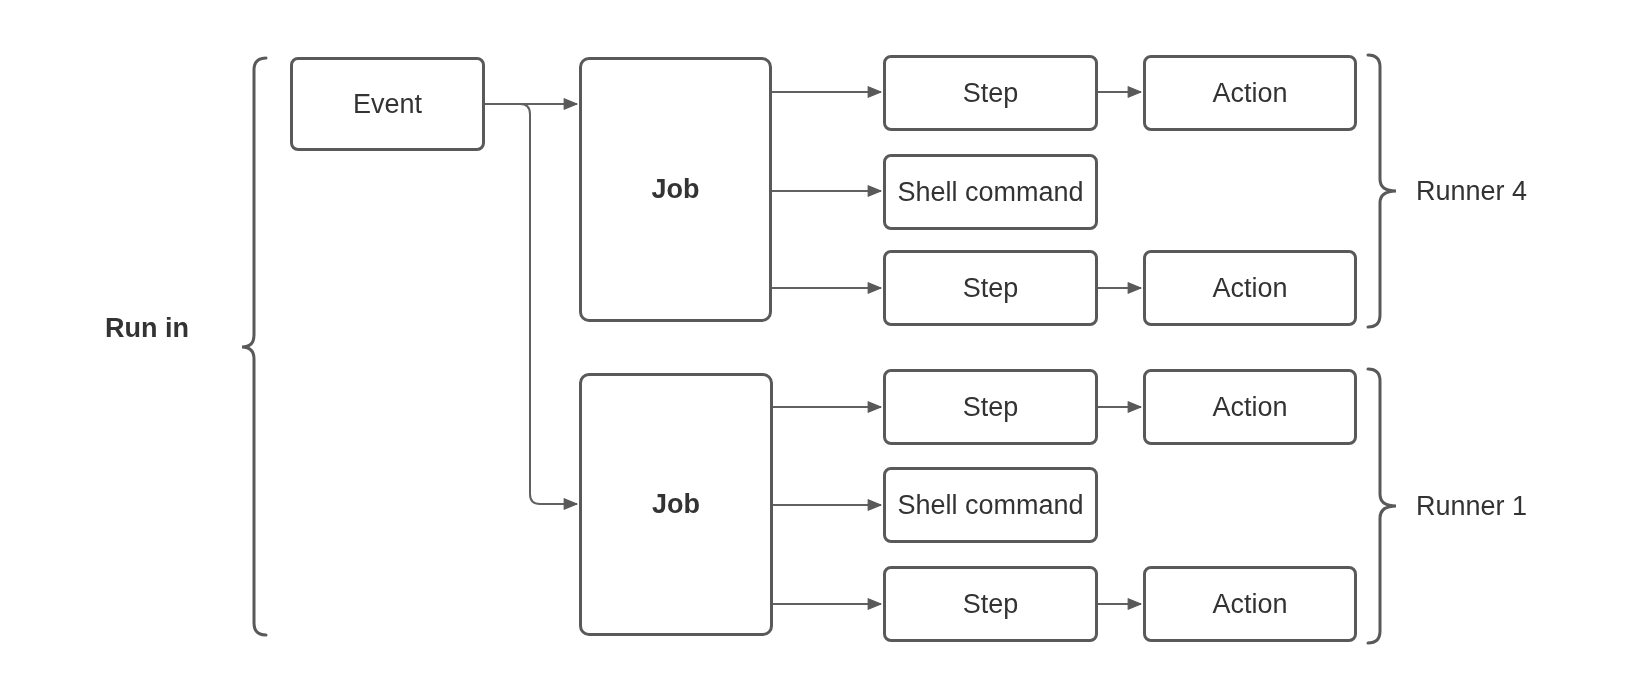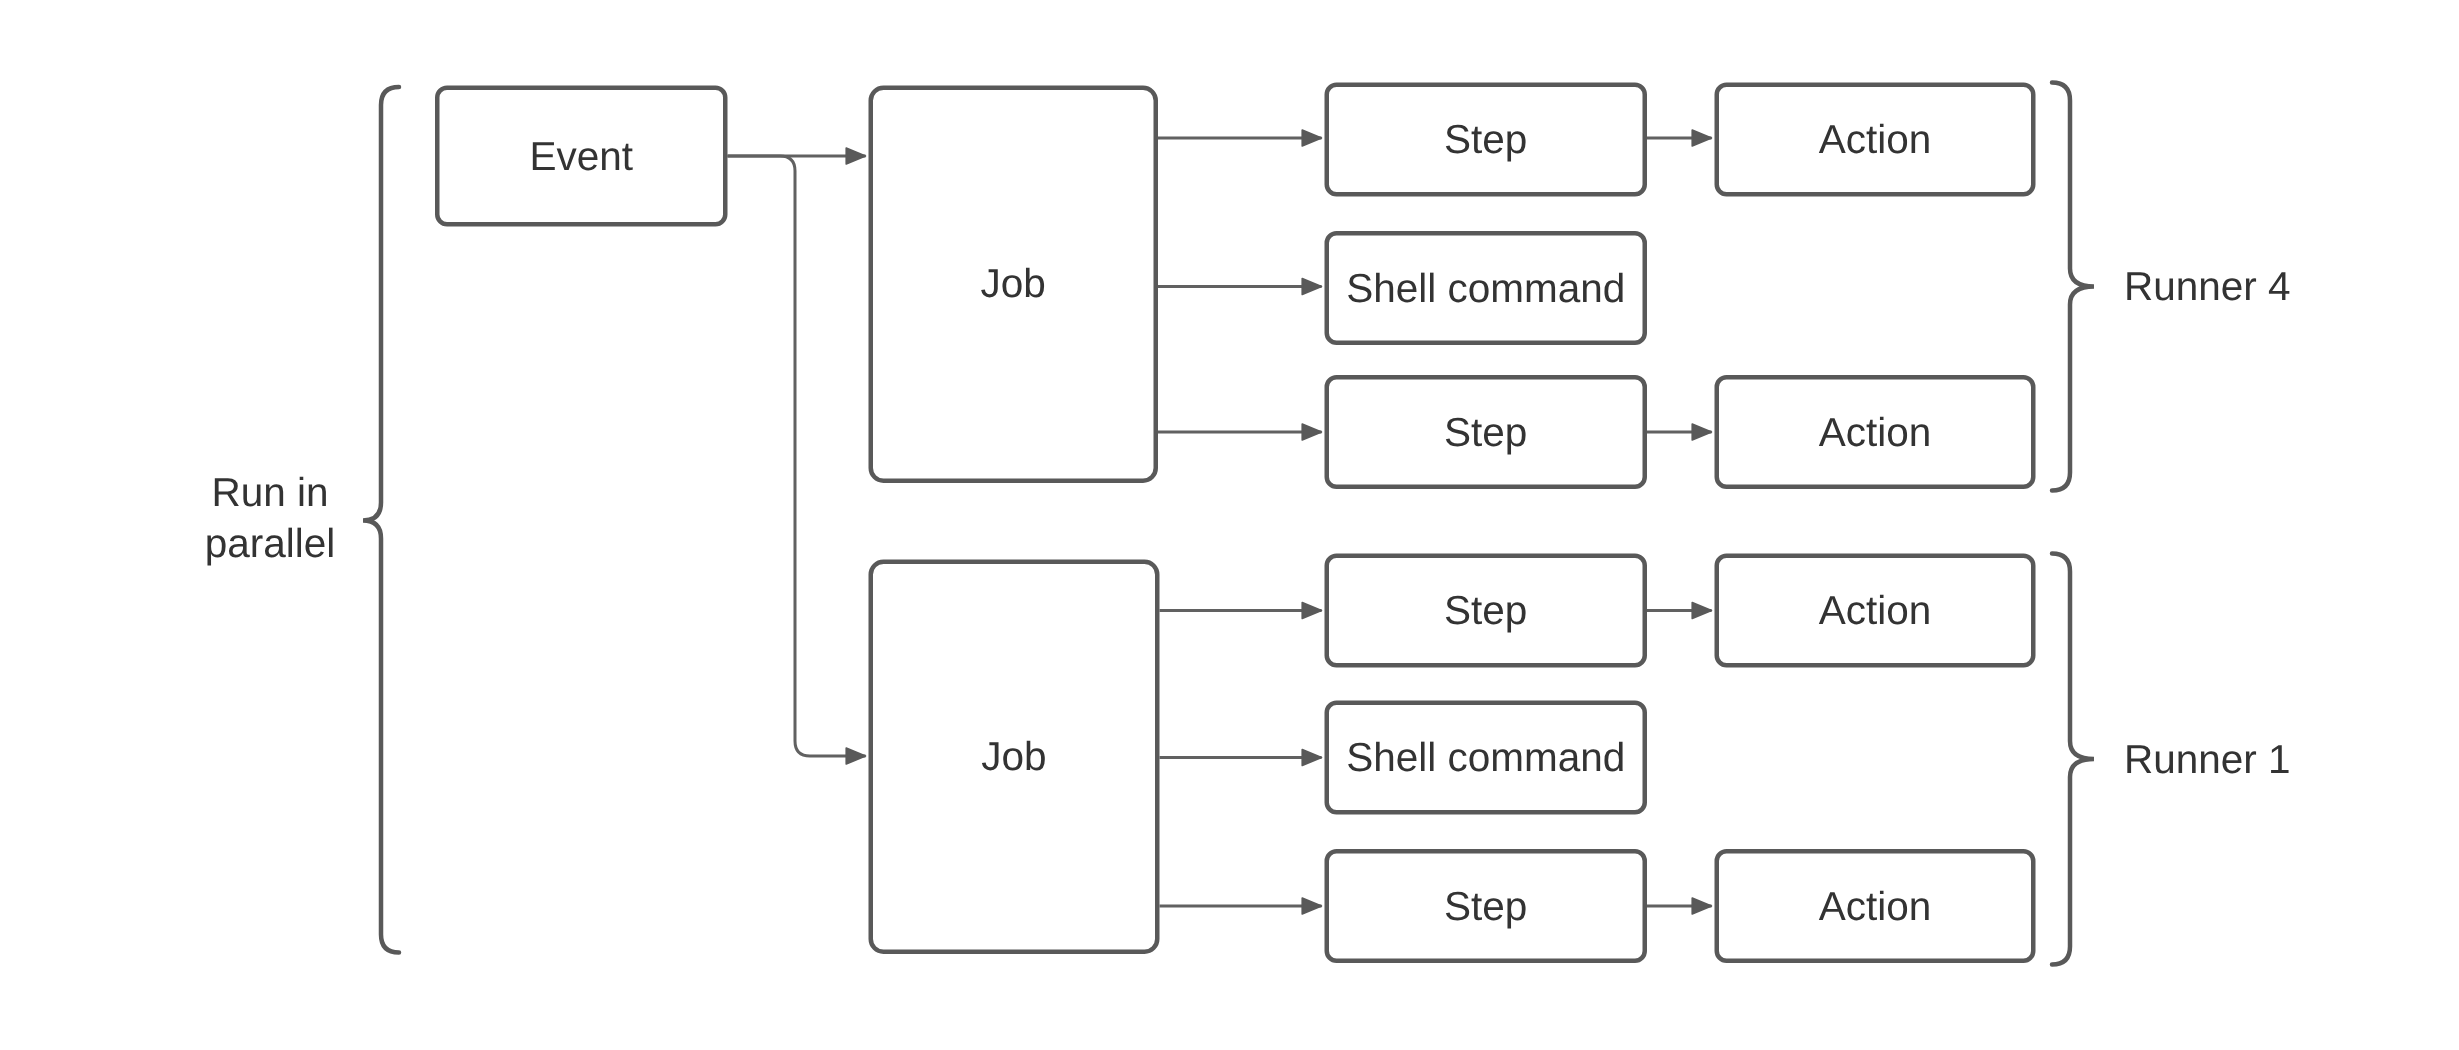--- a/index.html
+++ b/index.html
@@ -31,31 +31,33 @@
     border-radius: 8px;
     display: flex;
     align-items: center;
     justify-content: center;
     font-size: 27px;
     color: #333333;
     white-space: nowrap;
   }
   .node.job {
     border-radius: 10px;
+    font-weight: bold;
   }
   .side-label {
     position: absolute;
     font-size: 27px;
     color: #333333;
     white-space: nowrap;
   }
   .side-label.stack {
-    text-align: center;
+    text-align: left;
     line-height: 34px;
     white-space: normal;
+    font-weight: bold;
   }
   
   .n-event   { left: 290px;  top: 57px;  width: 195px; height: 94px; }
   .n-job1    { left: 579px;  top: 57px;  width: 193px; height: 265px; }
   .n-job2    { left: 579px;  top: 373px; width: 194px; height: 263px; }
   .n-step1   { left: 883px;  top: 55px;  width: 215px; height: 76px; }
   .n-shell1  { left: 883px;  top: 154px; width: 215px; height: 76px; }
   .n-step2   { left: 883px;  top: 250px; width: 215px; height: 76px; }
   .n-action1 { left: 1143px; top: 55px;  width: 214px; height: 76px; }
   .n-action2 { left: 1143px; top: 250px; width: 214px; height: 76px; }
@@ -97,21 +99,20 @@
     <path d="M1098 407 L1141 407" fill="none" stroke="#616161" stroke-width="2" marker-end="url(#arrow)"></path>
     <path d="M1098 604 L1141 604" fill="none" stroke="#616161" stroke-width="2" marker-end="url(#arrow)"></path>
 
     <path d="M266 58 Q254 58 254 70 L254 335 Q254 347 242 347 Q254 347 254 359 L254 623 Q254 635 266 635" fill="none" stroke="#595959" stroke-width="3" stroke-linecap="round"></path>
     <path d="M1368 55 Q1380 55 1380 67 L1380 179 Q1380 191 1396 191 Q1380 191 1380 203 L1380 315 Q1380 327 1368 327" fill="none" stroke="#595959" stroke-width="3" stroke-linecap="round"></path>
     <path d="M1368 369 Q1380 369 1380 381 L1380 494 Q1380 506 1396 506 Q1380 506 1380 518 L1380 631 Q1380 643 1368 643" fill="none" stroke="#595959" stroke-width="3" stroke-linecap="round"></path>
   </svg>
 
   <div class="side-label stack l-parallel">
     <div>Run in</div>
-    <div>parallel</div>
   </div>
   <div class="side-label l-runner1">Runner 4</div>
   <div class="side-label l-runner2">Runner 1</div>
 
   <div class="node n-event">
     <span>Event</span>
   </div>
 
   <div class="node job n-job1">
     <span>Job</span>

